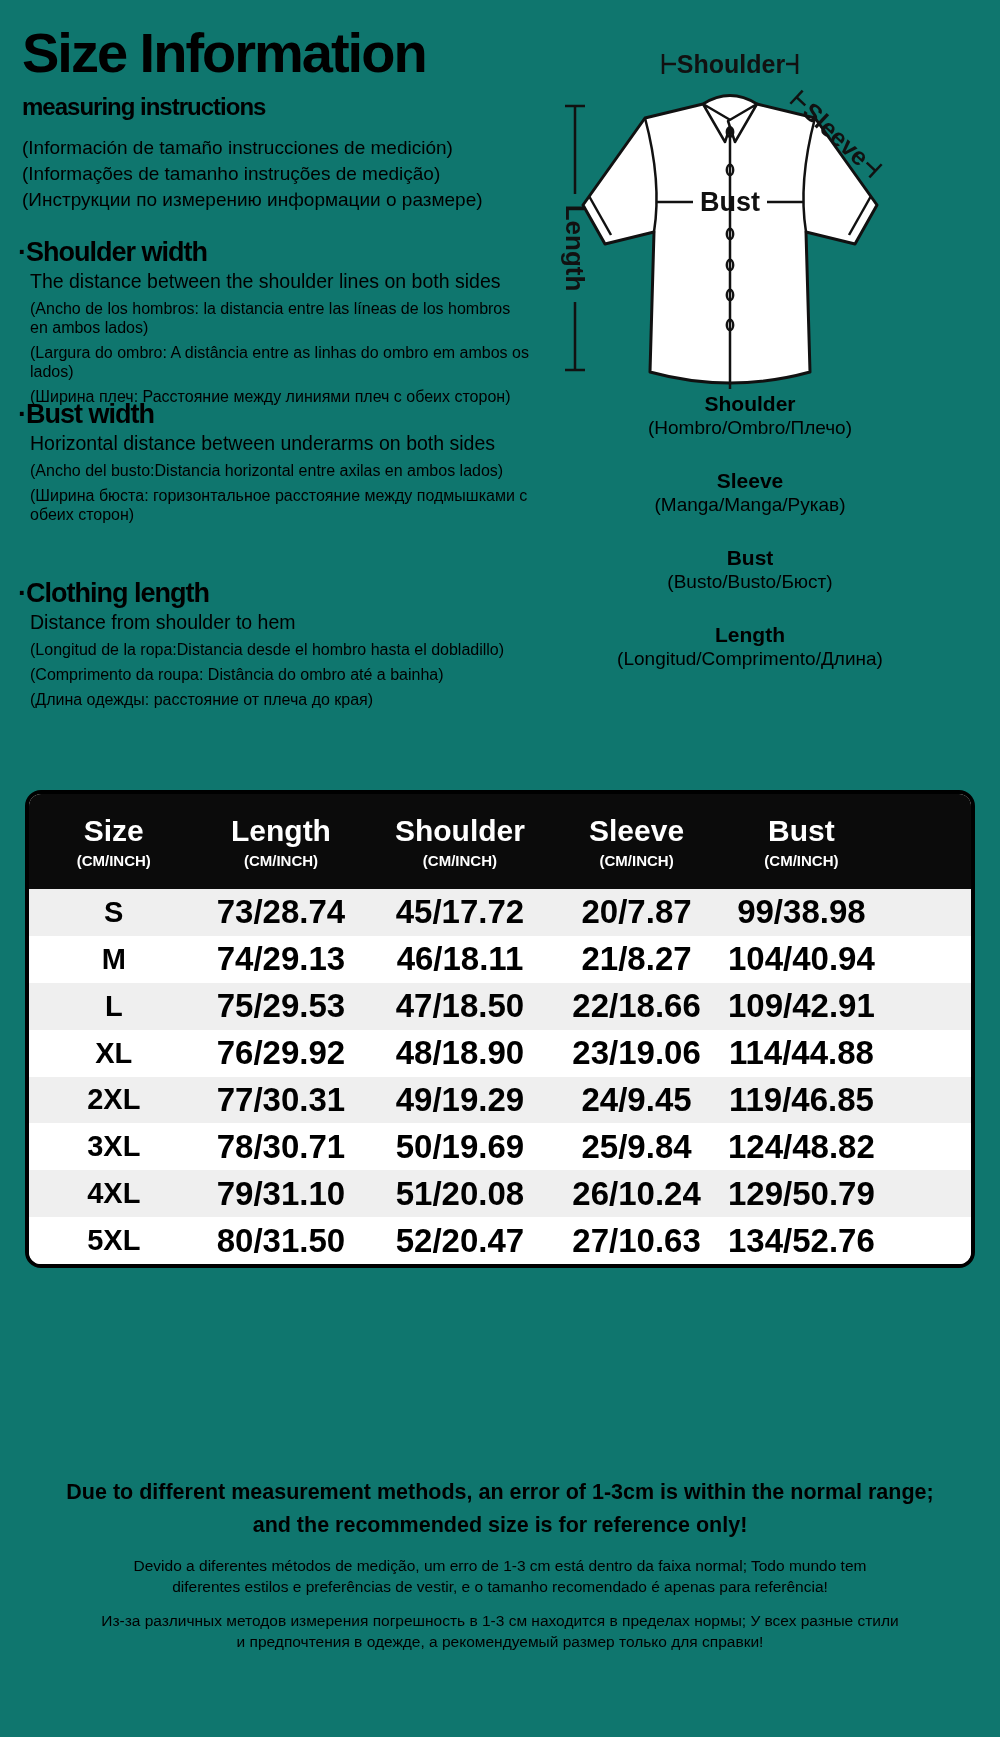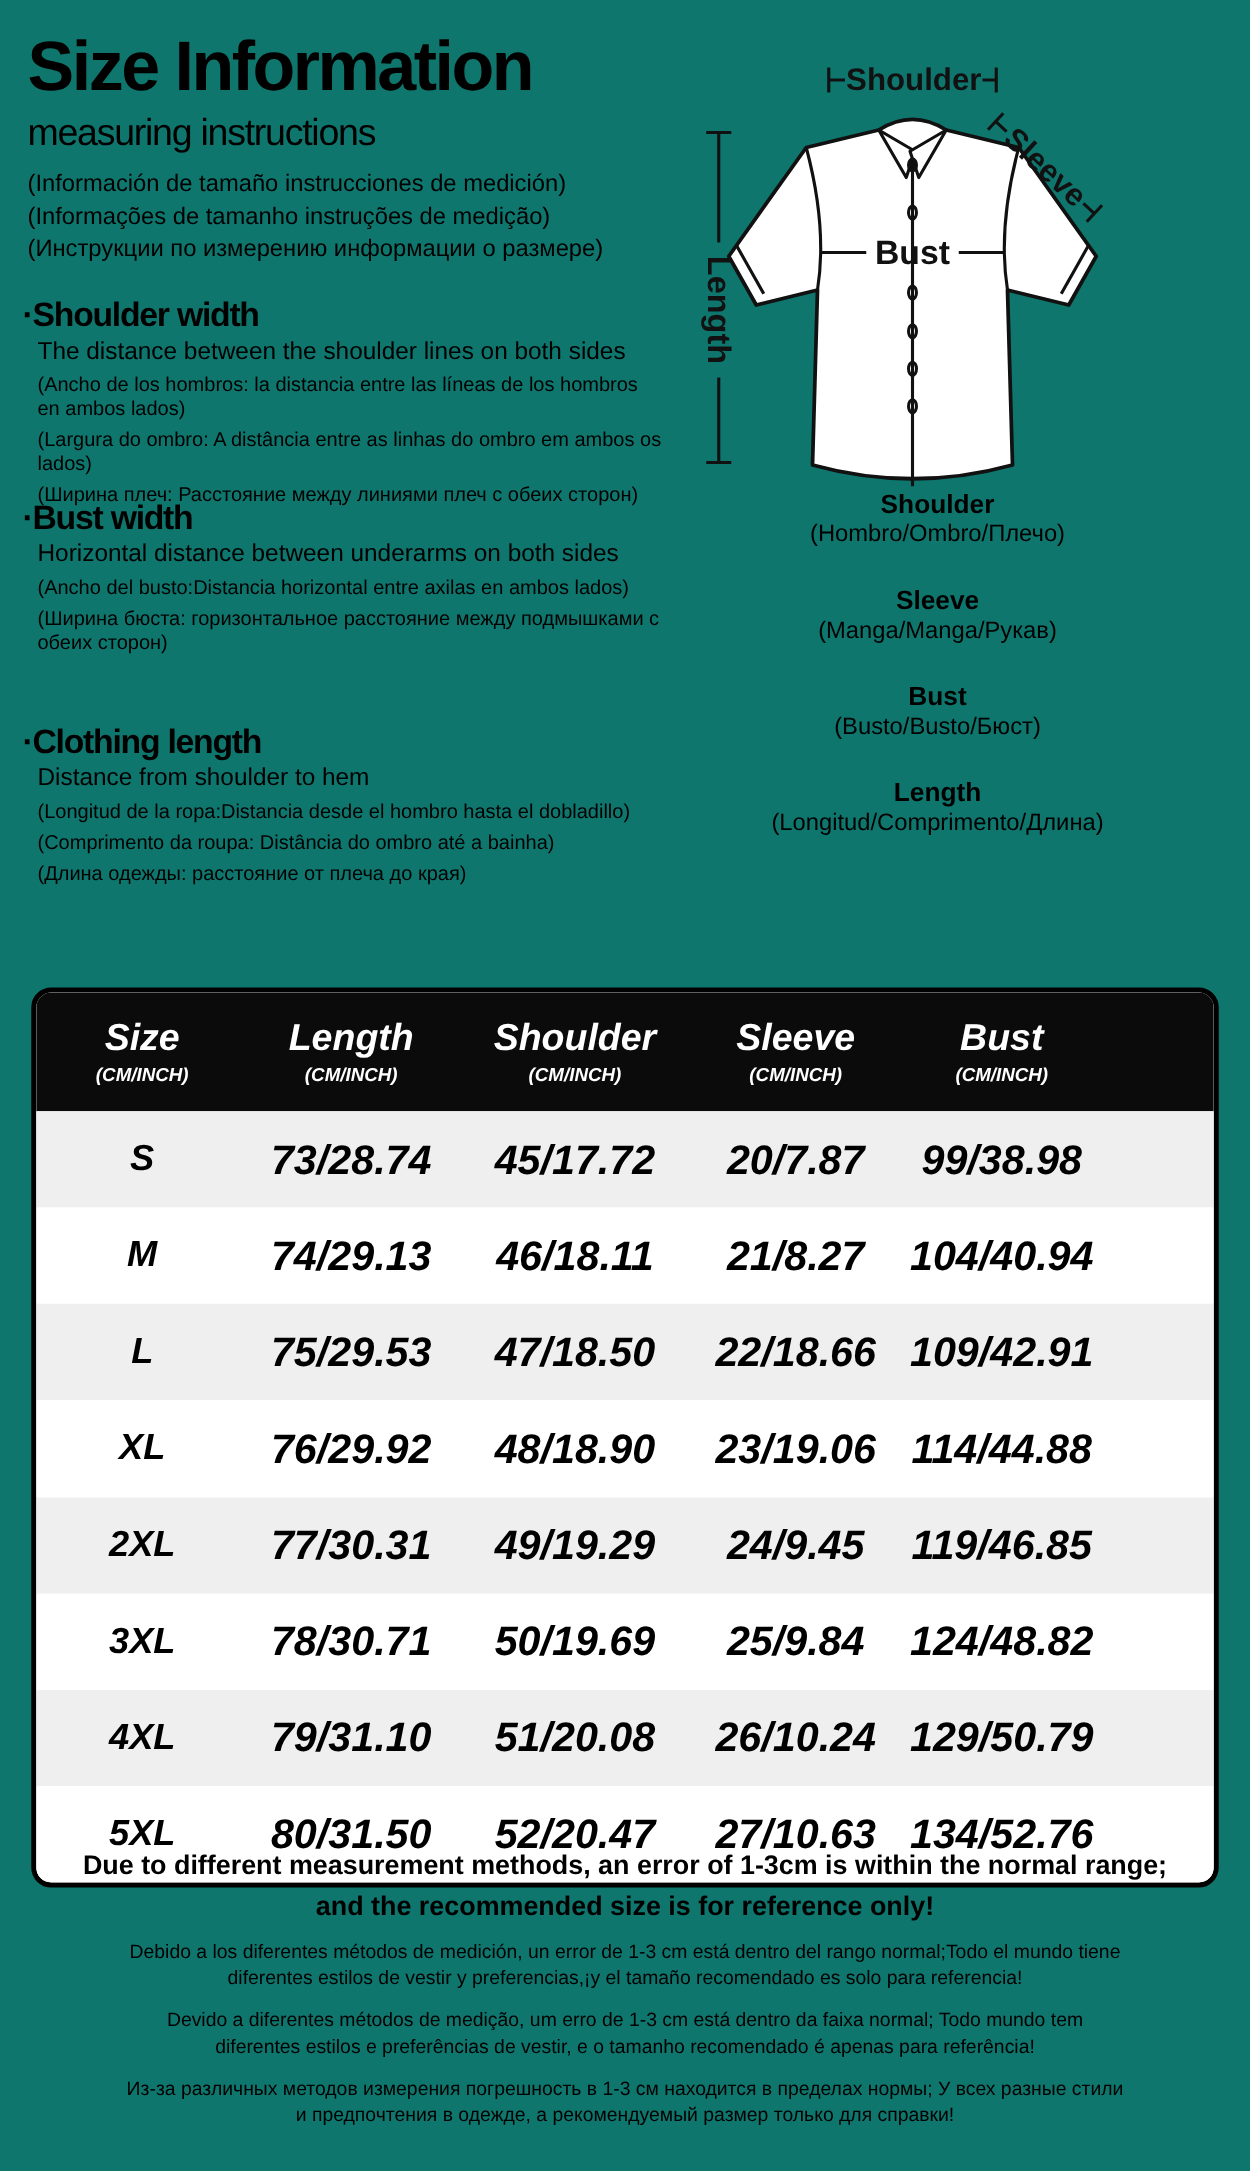--- a/index.html
+++ b/index.html
@@ -5,44 +5,44 @@
   html,body { margin:0; padding:0; background:#fff; }
   .page {
     position:relative; width:1000px; height:1737px; background:#0f766e;
     color:#000; font-family:"Liberation Sans","DejaVu Sans",sans-serif;
     overflow:hidden;
   }
 
   
   .intro { position:absolute; left:22px; top:22px; width:535px; }
   .title-main { font-size:56px; font-weight:bold; line-height:62px; letter-spacing:-2px; }
-  .title-sub  { font-size:30px; font-weight:normal; line-height:38px; margin-top:4px; letter-spacing:-1px; }
+  .title-sub  { font-size:24px; font-weight:bold; line-height:38px; margin-top:4px; letter-spacing:-1px; }
   .title-trans { margin-top:9px; font-size:19px; line-height:26px; }
 
   
   .section { position:absolute; left:18px; width:520px; }
   .sec-1 { top:237px; } .sec-2 { top:399px; } .sec-3 { top:578px; }
   .section-heading { font-size:27px; font-weight:bold; line-height:31px; letter-spacing:-1px; }
   .section-sub { font-size:19.5px; line-height:23px; margin:2px 0 0 12px; }
   .section-trans { margin-left:12px; width:500px; }
   .section-trans p { font-size:16px; line-height:19px; margin:6px 0 0 0; }
 
   
   .diagram-svg { position:absolute; left:545px; top:42px; width:440px; height:352px; }
   .diagram-svg text { font-family:"Liberation Sans","DejaVu Sans",sans-serif; font-weight:600; fill:#111; }
   .legend { position:absolute; left:530px; top:392px; width:440px; text-align:center; }
   .legend-item { margin-bottom:29px; }
   .legend-name { font-size:21px; font-weight:bold; line-height:23px; }
   .legend-trans { font-size:19px; line-height:25px; }
 
   
   .size-table {
-    position:absolute; left:25px; top:790px; width:950px; height:720px;
+    position:absolute; left:25px; top:790px; width:950px; height:478px;
     border:4px solid #000; border-radius:16px; overflow:hidden;
-    display:flex; flex-direction:column; background:#fff; box-sizing:border-box;font-style:italic;
+    display:flex; flex-direction:column; background:#fff; box-sizing:border-box;
   }
   .thead {
     background:#0b0b0b; color:#fff; height:95px; flex:0 0 95px;
     display:grid; grid-template-columns:18% 17.5% 20.5% 17% 18% 9%;
     align-items:center;
   }
   .th { text-align:center; }
   .th-label { font-size:30px; font-weight:bold; line-height:32px; }
   .th-unit  { font-size:15px; font-weight:bold; line-height:17px; margin-top:5px; }
   .trow {
@@ -271,18 +271,17 @@
       <div class="td">134/52.76</div>
       <div></div>
     </div>
   </div>
 
   <div class="disclaimer">
     <div class="disc-en">
       <div>Due to different measurement methods, an error of 1-3cm is within the normal range;</div>
       <div>and the recommended size is for reference only!</div>
     </div>
-    <p class="disc-trans disc-es">Debido a los diferentes métodos de medición, un error de 1-3 cm está dentro del rango normal;Todo el mundo tiene diferentes estilos de vestir y preferencias,¡y el tamaño recomendado es solo para referencia!</p>
     <p class="disc-trans disc-pt">Devido a diferentes métodos de medição, um erro de 1-3 cm está dentro da faixa normal; Todo mundo tem diferentes estilos e preferências de vestir, e o tamanho recomendado é apenas para referência!</p>
     <p class="disc-trans disc-ru">Из-за различных методов измерения погрешность в 1-3 см находится в пределах нормы; У всех разные стили и предпочтения в одежде, а рекомендуемый размер только для справки!</p>
   </div>
 
 </div>
 
 </body></html>

